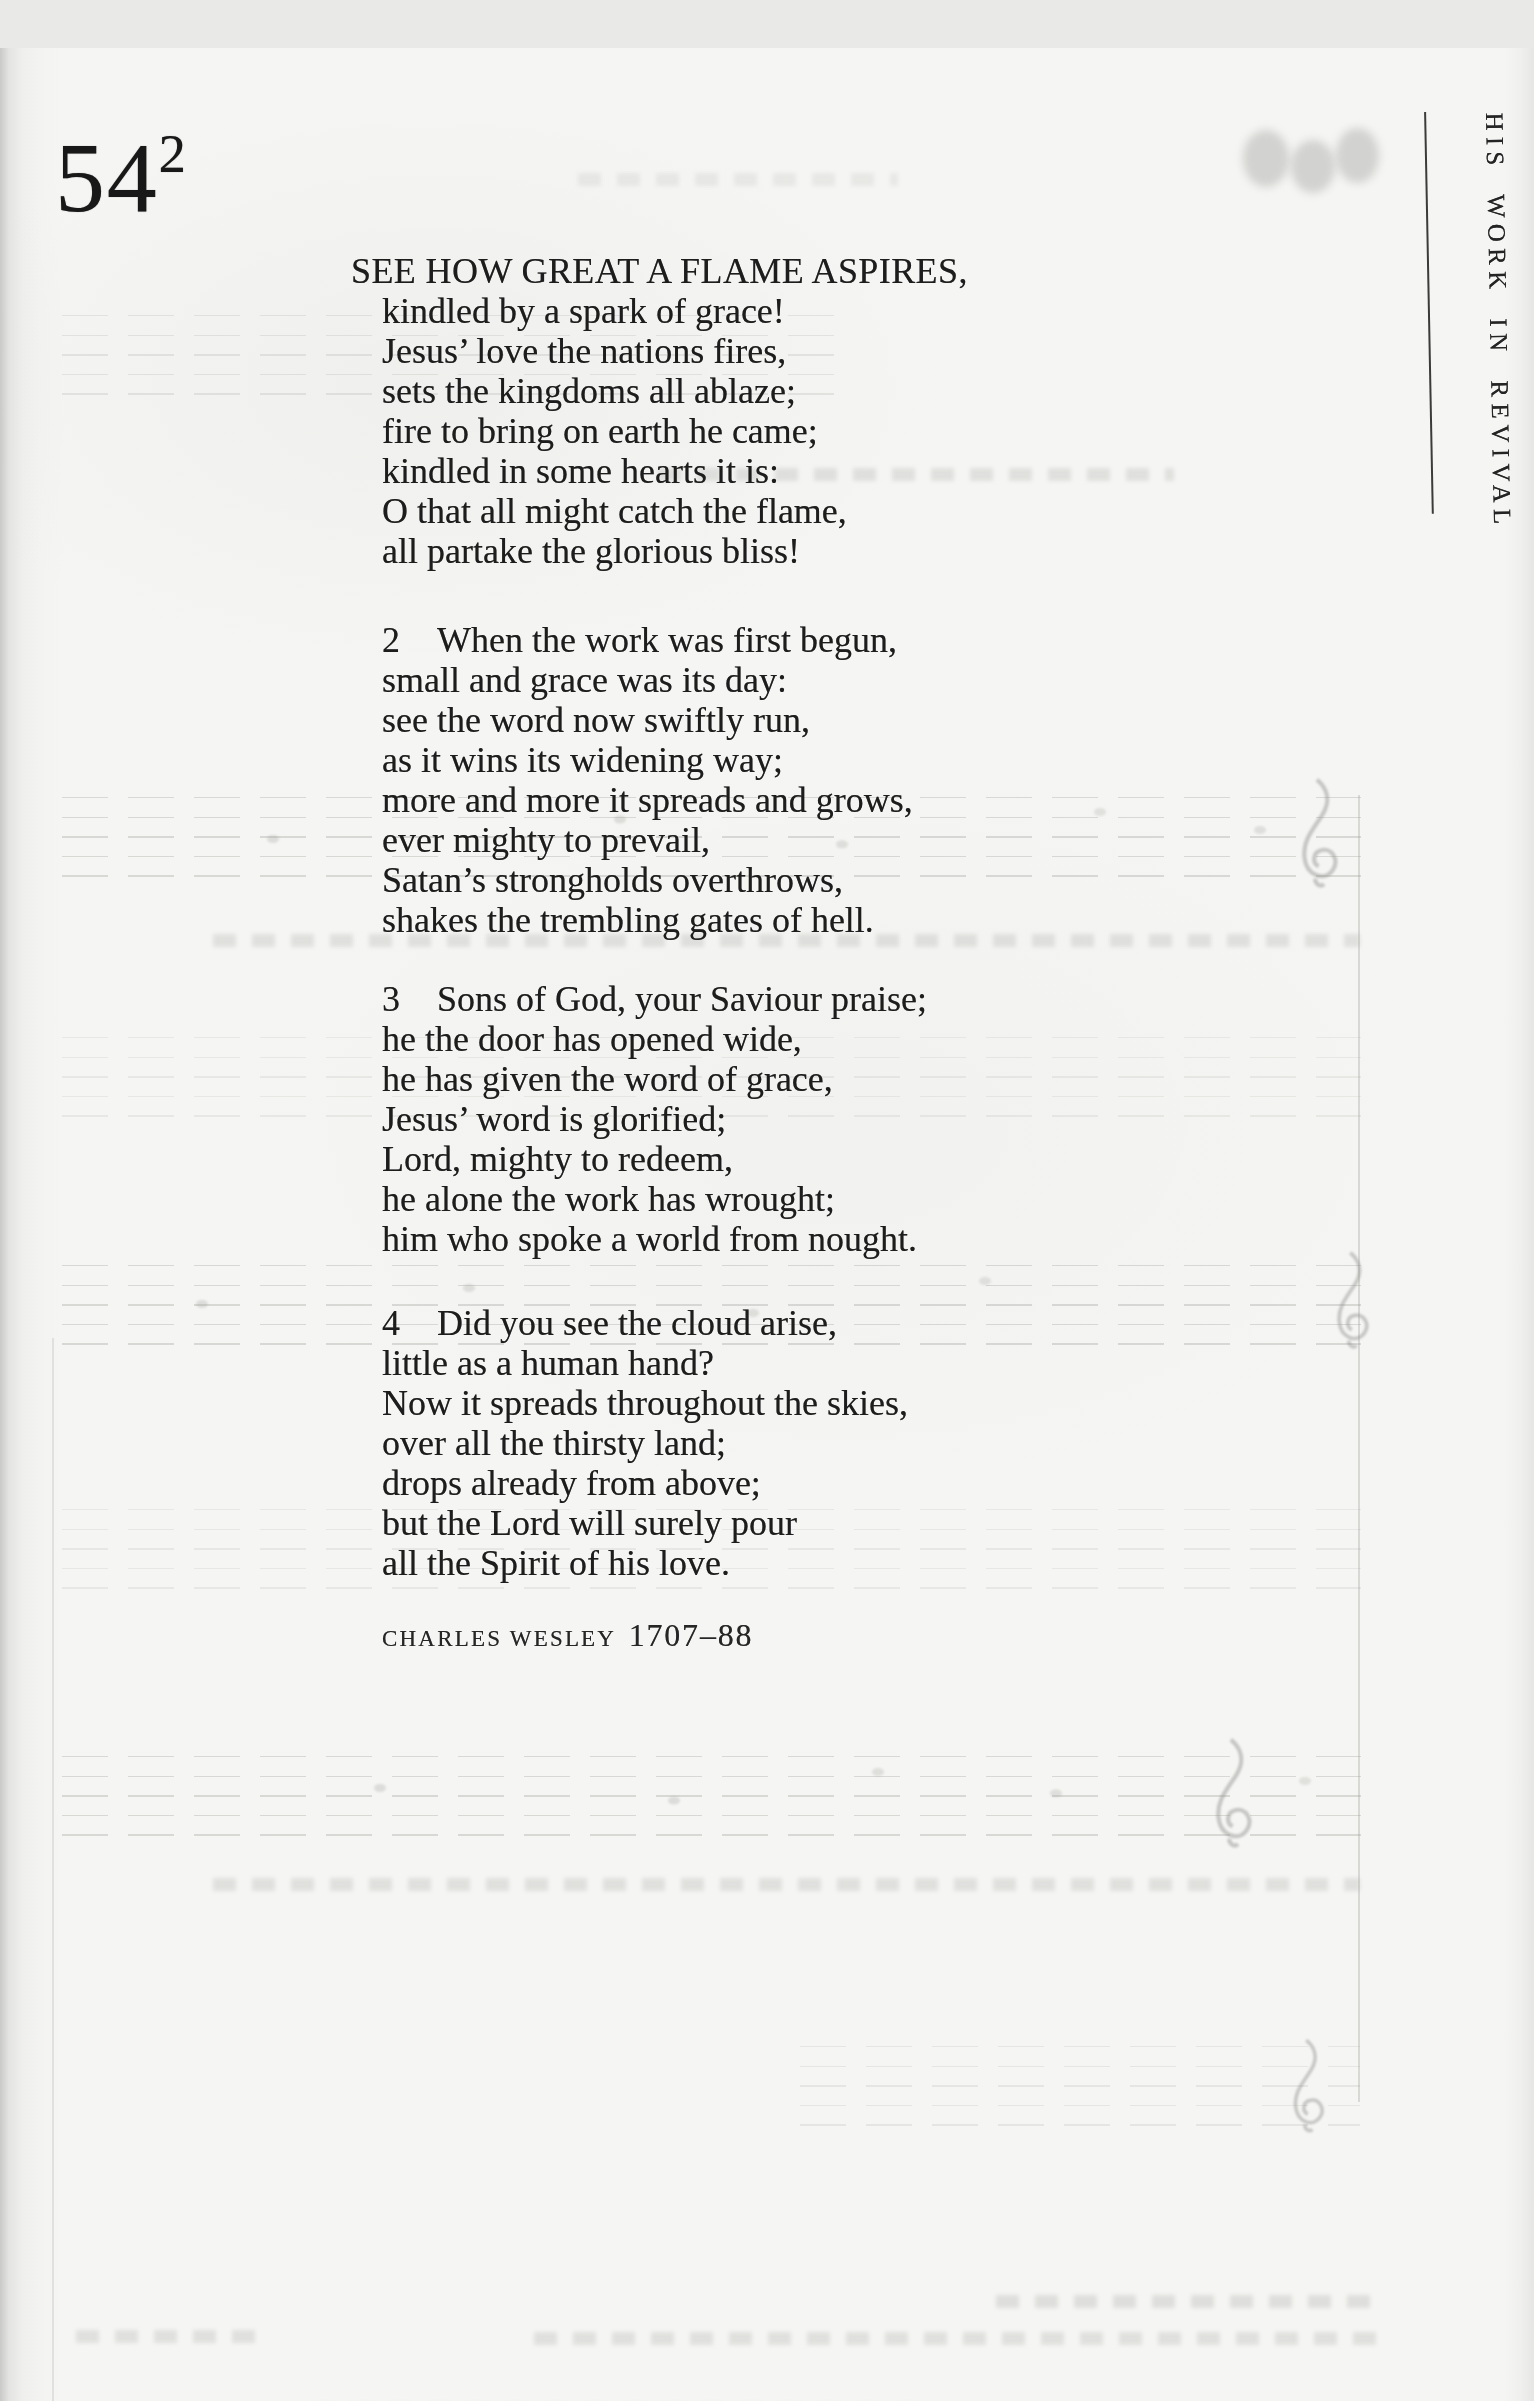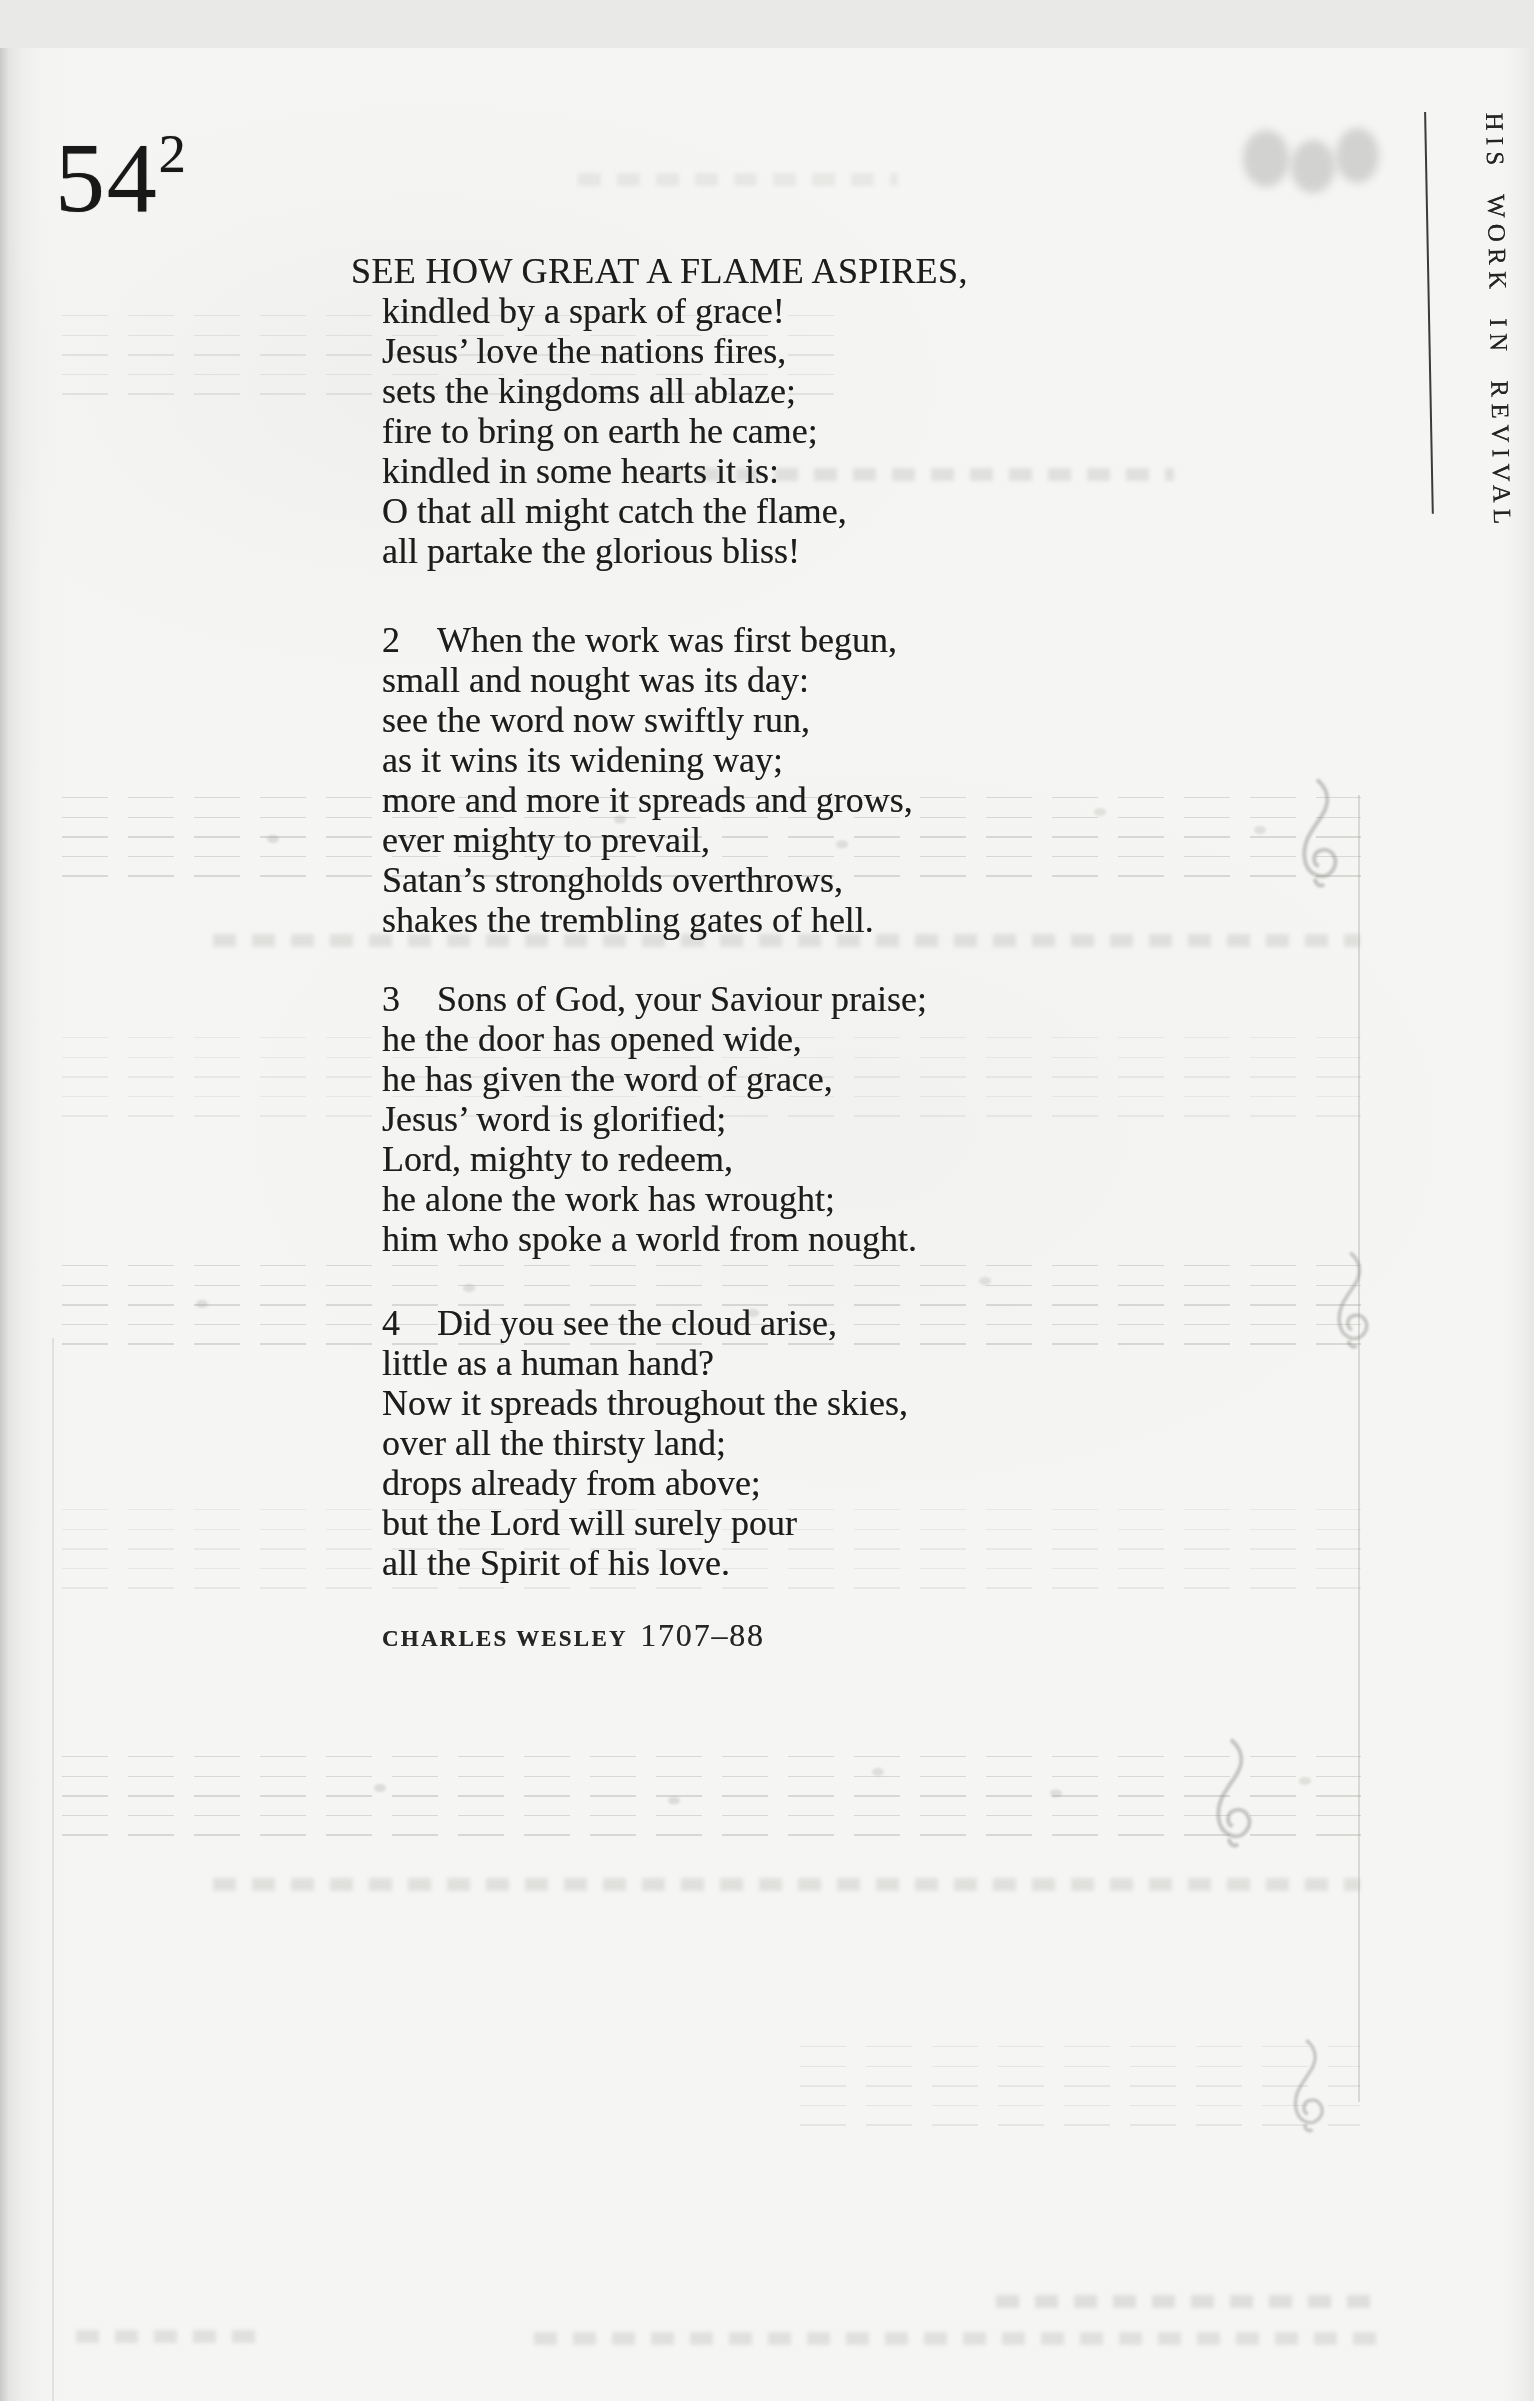--- a/index.html
+++ b/index.html
@@ -40,21 +40,21 @@
   .title-line{margin-left:-31px;letter-spacing:0.4px;}
   .stanza-number{display:inline-block;width:55px;}
   .attribution{
     margin-top:39px;
     font-size:23px;line-height:27px;
     letter-spacing:2.2px;
     color:#262626;
     text-shadow:0 0 0.4px rgba(30,30,30,0.6);
     white-space:nowrap;
   }
-  .attribution .author{font-weight:700;}
+  .attribution .author{font-weight:400;}
   .attribution .dates{font-weight:400;letter-spacing:1.8px;margin-left:12.5px;font-size:32px;}
 
   
   .running-head-group{
     position:absolute;left:1420px;top:59px;height:418px;
     transform:rotate(-1.1deg);
     transform-origin:top left;
   }
   .running-head-rule{
     position:absolute;left:3.6px;top:5.3px;
@@ -161,21 +161,21 @@
       <div class="verse-line">Jesus’ love the nations fires,</div>
       <div class="verse-line">sets the kingdoms all ablaze;</div>
       <div class="verse-line">fire to bring on earth he came;</div>
       <div class="verse-line">kindled in some hearts it is:</div>
       <div class="verse-line">O that all might catch the flame,</div>
       <div class="verse-line">all partake the glorious bliss!</div>
     </div>
 
     <div class="stanza" style="margin-bottom:39px;">
       <div class="verse-line"><span class="stanza-number">2</span><span>When the work was first begun,</span></div>
-      <div class="verse-line">small and nought was its day:</div>
+      <div class="verse-line">small and grace was its day:</div>
       <div class="verse-line">see the word now swiftly run,</div>
       <div class="verse-line">as it wins its widening way;</div>
       <div class="verse-line">more and more it spreads and grows,</div>
       <div class="verse-line">ever mighty to prevail,</div>
       <div class="verse-line">Satan’s strongholds overthrows,</div>
       <div class="verse-line">shakes the trembling gates of hell.</div>
     </div>
 
     <div class="stanza" style="margin-bottom:44px;">
       <div class="verse-line"><span class="stanza-number">3</span><span>Sons of God, your Saviour praise;</span></div>

